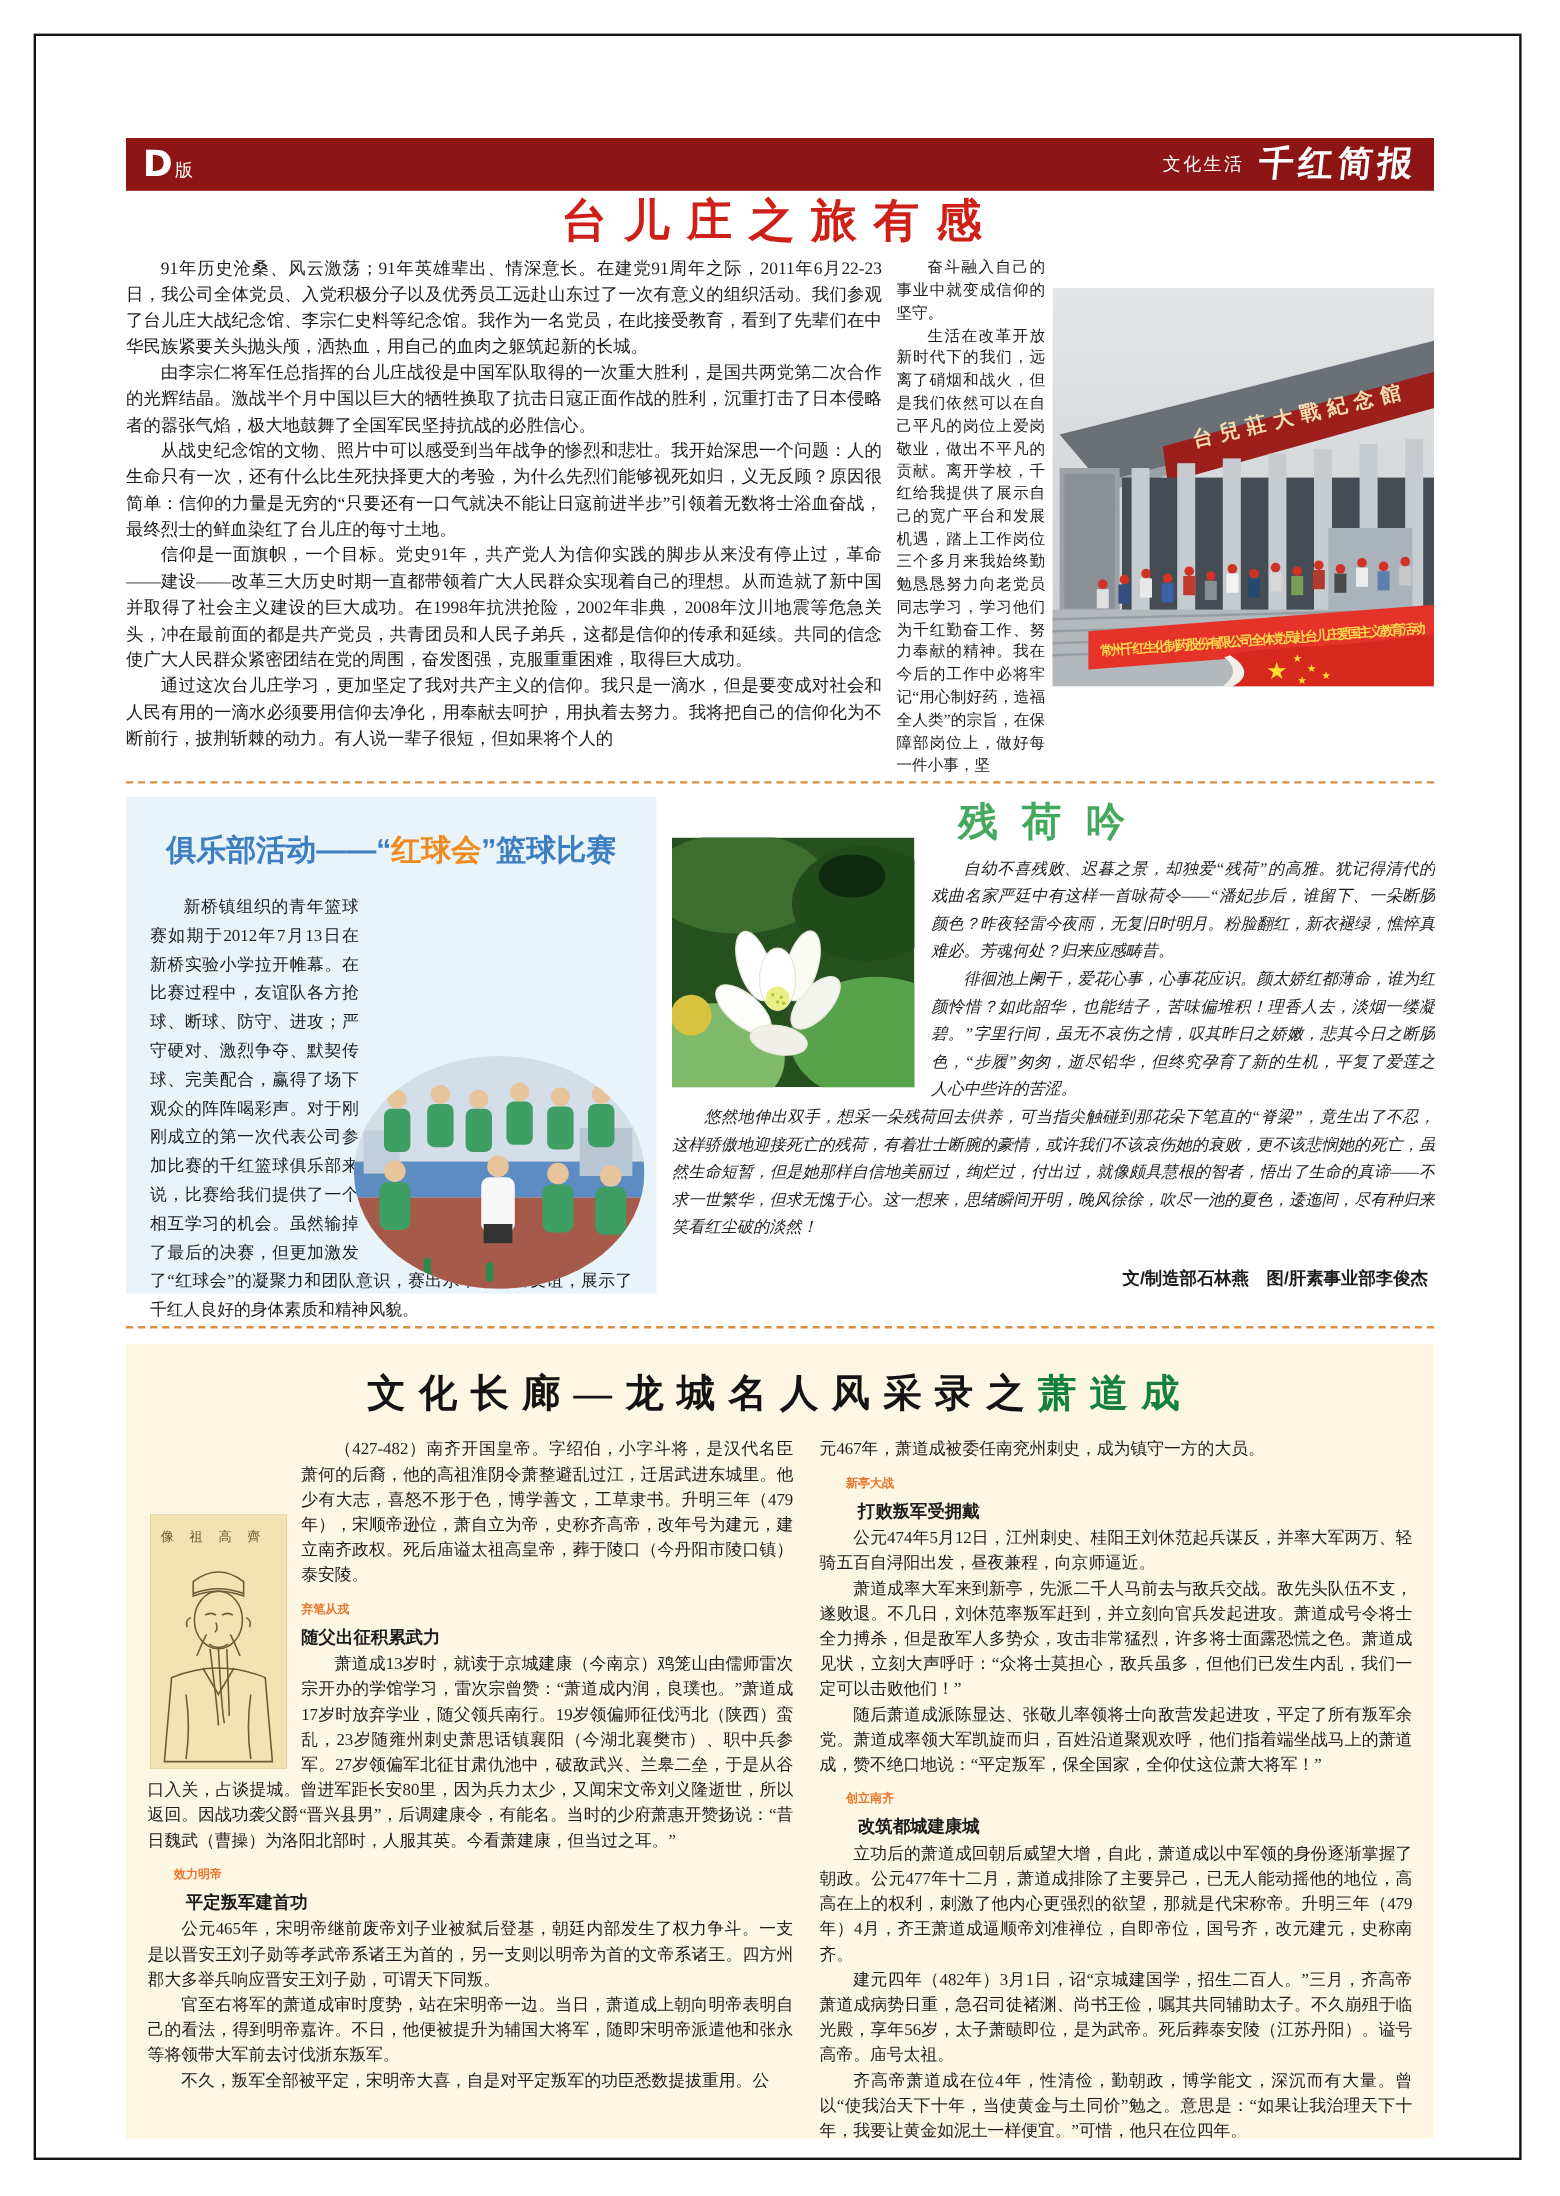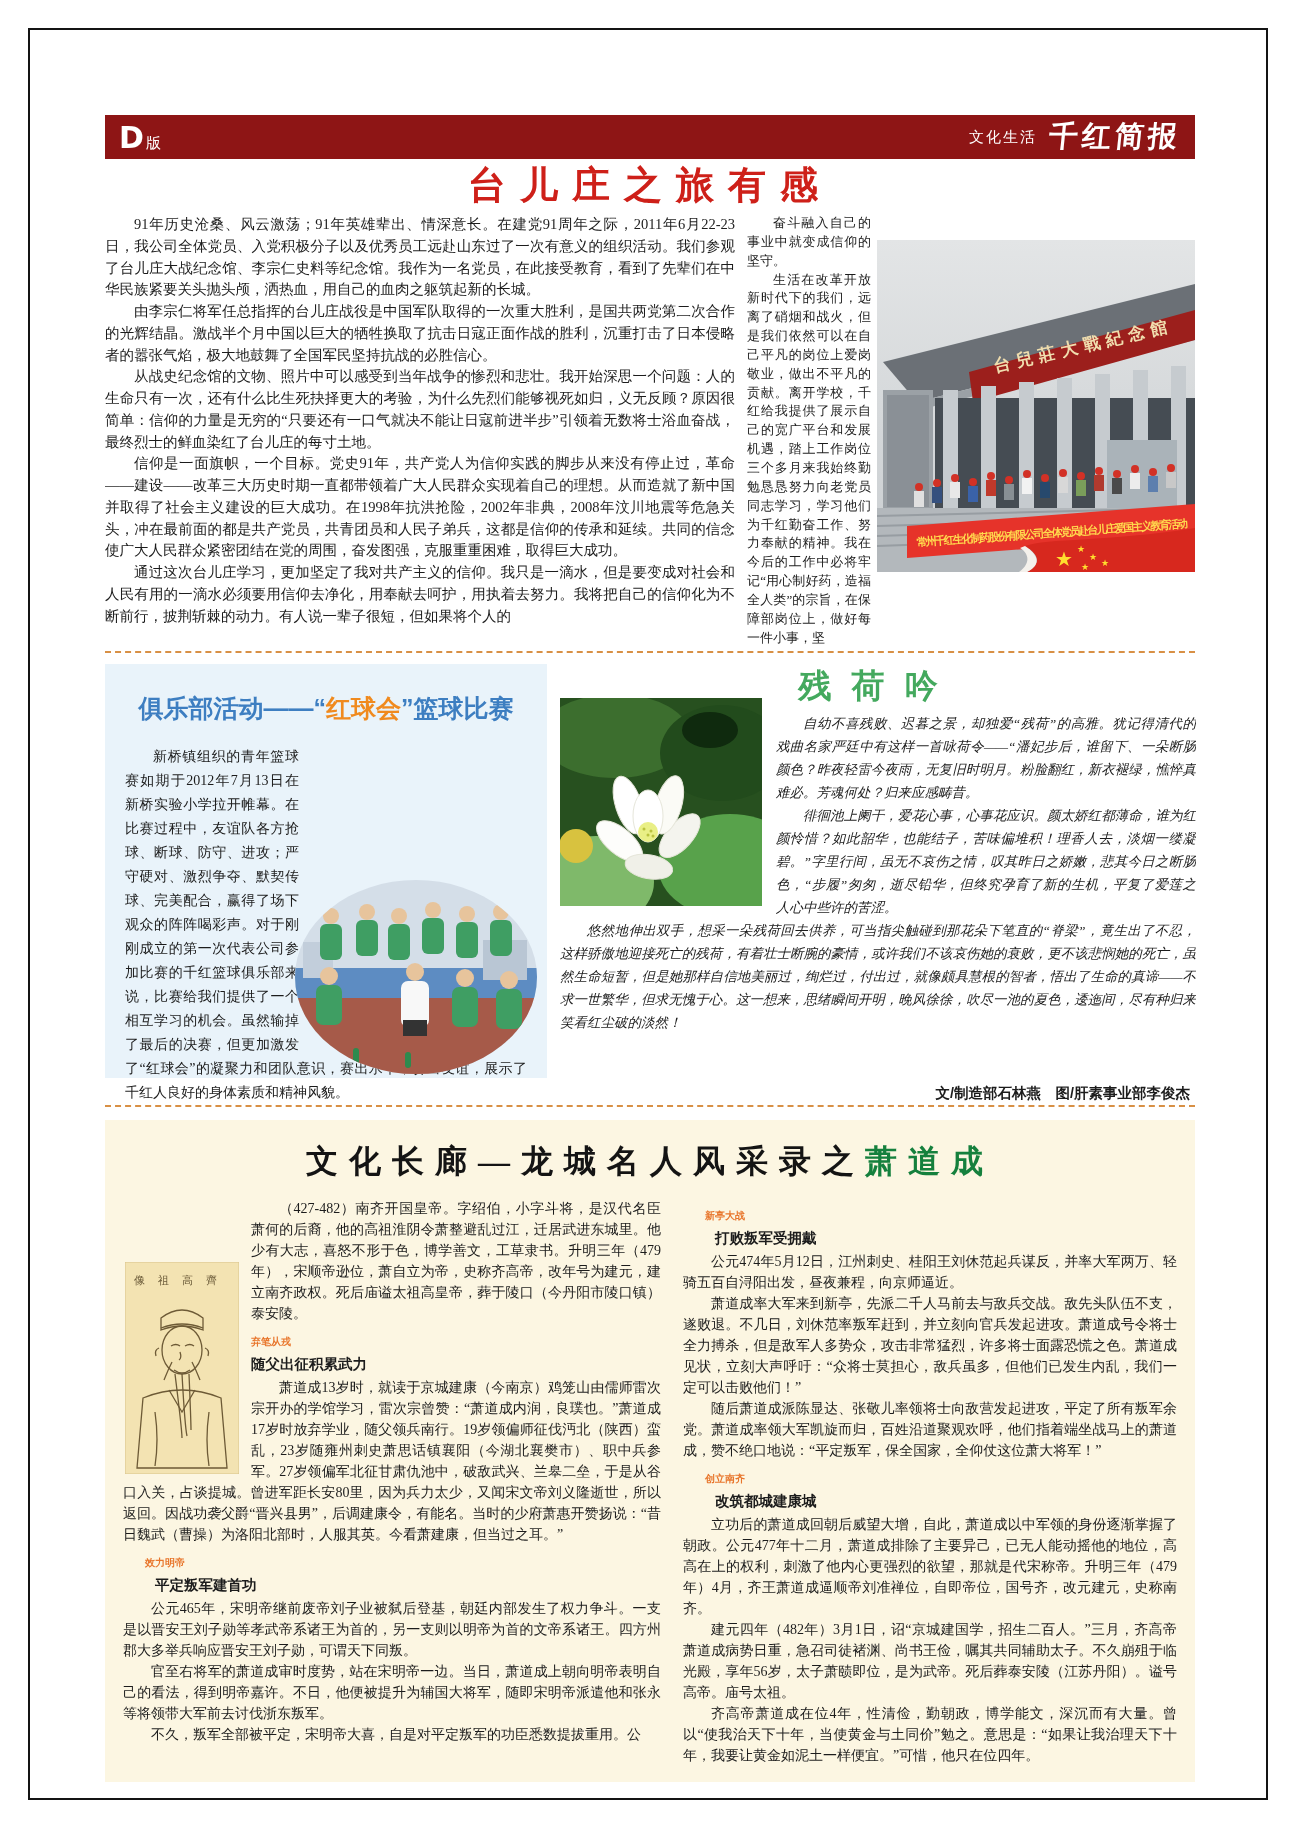--- a/index.html
+++ b/index.html
@@ -45,21 +45,21 @@
   .club-caption{position:absolute;left:202px;top:328px;font:bold 15px "Liberation Sans","DejaVu Sans",sans-serif;}
   .team-photo{position:absolute;right:10px;top:216px;}
 
   
   .lotus{position:absolute;left:560px;top:664px;width:636px;height:438px;overflow:hidden;}
   .lotus-title{text-align:center;font-size:33px;font-weight:bold;color:#44a95e;letter-spacing:20px;height:44px;line-height:44px;}
   .lotus-photo{position:absolute;left:0;top:34px;}
   .lotus-text{margin-top:4px;font-size:13.5px;line-height:23px;text-align:justify;max-height:356px;overflow:hidden;}
   .lotus-text p{margin:0;text-indent:2em;font-style:italic;}
   .lotus-spacer{float:left;width:216px;height:196px;}
-  .lotus-byline{position:absolute;right:6px;top:420px;font:bold 14.5px "Liberation Sans","DejaVu Sans",sans-serif;}
+  .lotus-byline{position:absolute;right:6px;top:392px;font:bold 14.5px "Liberation Sans","DejaVu Sans",sans-serif;}
 
   
   .legacy{position:absolute;left:105px;top:1120px;width:1090px;height:662px;background:#fcf6e2;box-sizing:border-box;
     padding:14px 18px 0 18px;overflow:hidden;}
   .legacy-title{text-align:center;font-weight:bold;font-size:32px;letter-spacing:11px;color:#141414;height:54px;line-height:54px;}
   .legacy-title .red{color:#15803d;}
   .legacy-cols{display:flex;gap:22px;margin-top:10px;font-size:14px;line-height:21px;text-align:justify;}
   .legacy-left{width:538px;}
   .legacy-right{flex:1;}
   .lg{margin:0;text-indent:2em;}
@@ -343,20 +343,21 @@
       <div class="lg-heading">弃笔从戎</div>
       <div class="lg-sub">随父出征积累武力</div>
       <p class="lg">萧道成13岁时，就读于京城建康（今南京）鸡笼山由儒师雷次宗开办的学馆学习，雷次宗曾赞：“萧道成内润，良璞也。”萧道成17岁时放弃学业，随父领兵南行。19岁领偏师征伐沔北（陕西）蛮乱，23岁随雍州刺史萧思话镇襄阳（今湖北襄樊市）、职中兵参军。27岁领偏军北征甘肃仇池中，破敌武兴、兰皋二垒，于是从谷口入关，占谈提城。曾进军距长安80里，因为兵力太少，又闻宋文帝刘义隆逝世，所以返回。因战功袭父爵“晋兴县男”，后调建康令，有能名。当时的少府萧惠开赞扬说：“昔日魏武（曹操）为洛阳北部时，人服其英。今看萧建康，但当过之耳。”</p>
       <div class="lg-heading">效力明帝</div>
       <div class="lg-sub">平定叛军建首功</div>
       <p class="lg">公元465年，宋明帝继前废帝刘子业被弑后登基，朝廷内部发生了权力争斗。一支是以晋安王刘子勋等孝武帝系诸王为首的，另一支则以明帝为首的文帝系诸王。四方州郡大多举兵响应晋安王刘子勋，可谓天下同叛。</p>
       <p class="lg">官至右将军的萧道成审时度势，站在宋明帝一边。当日，萧道成上朝向明帝表明自己的看法，得到明帝嘉许。不日，他便被提升为辅国大将军，随即宋明帝派遣他和张永等将领带大军前去讨伐浙东叛军。</p>
       <p class="lg">不久，叛军全部被平定，宋明帝大喜，自是对平定叛军的功臣悉数提拔重用。公</p>
     </div>
     <div class="legacy-right">
+      <p class="lg" style="text-indent:0;">元467年，萧道成被委任南兖州刺史，成为镇守一方的大员。</p>
       <div class="lg-heading">新亭大战</div>
       <div class="lg-sub">打败叛军受拥戴</div>
       <p class="lg">公元474年5月12日，江州刺史、桂阳王刘休范起兵谋反，并率大军两万、轻骑五百自浔阳出发，昼夜兼程，向京师逼近。</p>
       <p class="lg">萧道成率大军来到新亭，先派二千人马前去与敌兵交战。敌先头队伍不支，遂败退。不几日，刘休范率叛军赶到，并立刻向官兵发起进攻。萧道成号令将士全力搏杀，但是敌军人多势众，攻击非常猛烈，许多将士面露恐慌之色。萧道成见状，立刻大声呼吁：“众将士莫担心，敌兵虽多，但他们已发生内乱，我们一定可以击败他们！”</p>
       <p class="lg">随后萧道成派陈显达、张敬儿率领将士向敌营发起进攻，平定了所有叛军余党。萧道成率领大军凯旋而归，百姓沿道聚观欢呼，他们指着端坐战马上的萧道成，赞不绝口地说：“平定叛军，保全国家，全仰仗这位萧大将军！”</p>
       <div class="lg-heading">创立南齐</div>
       <div class="lg-sub">改筑都城建康城</div>
       <p class="lg">立功后的萧道成回朝后威望大增，自此，萧道成以中军领的身份逐渐掌握了朝政。公元477年十二月，萧道成排除了主要异己，已无人能动摇他的地位，高高在上的权利，刺激了他内心更强烈的欲望，那就是代宋称帝。升明三年（479年）4月，齐王萧道成逼顺帝刘准禅位，自即帝位，国号齐，改元建元，史称南齐。</p>
       <p class="lg">建元四年（482年）3月1日，诏“京城建国学，招生二百人。”三月，齐高帝萧道成病势日重，急召司徒褚渊、尚书王俭，嘱其共同辅助太子。不久崩殂于临光殿，享年56岁，太子萧赜即位，是为武帝。死后葬泰安陵（江苏丹阳）。谥号高帝。庙号太祖。</p>
       <p class="lg">齐高帝萧道成在位4年，性清俭，勤朝政，博学能文，深沉而有大量。曾以“使我治天下十年，当使黄金与土同价”勉之。意思是：“如果让我治理天下十年，我要让黄金如泥土一样便宜。”可惜，他只在位四年。</p>

